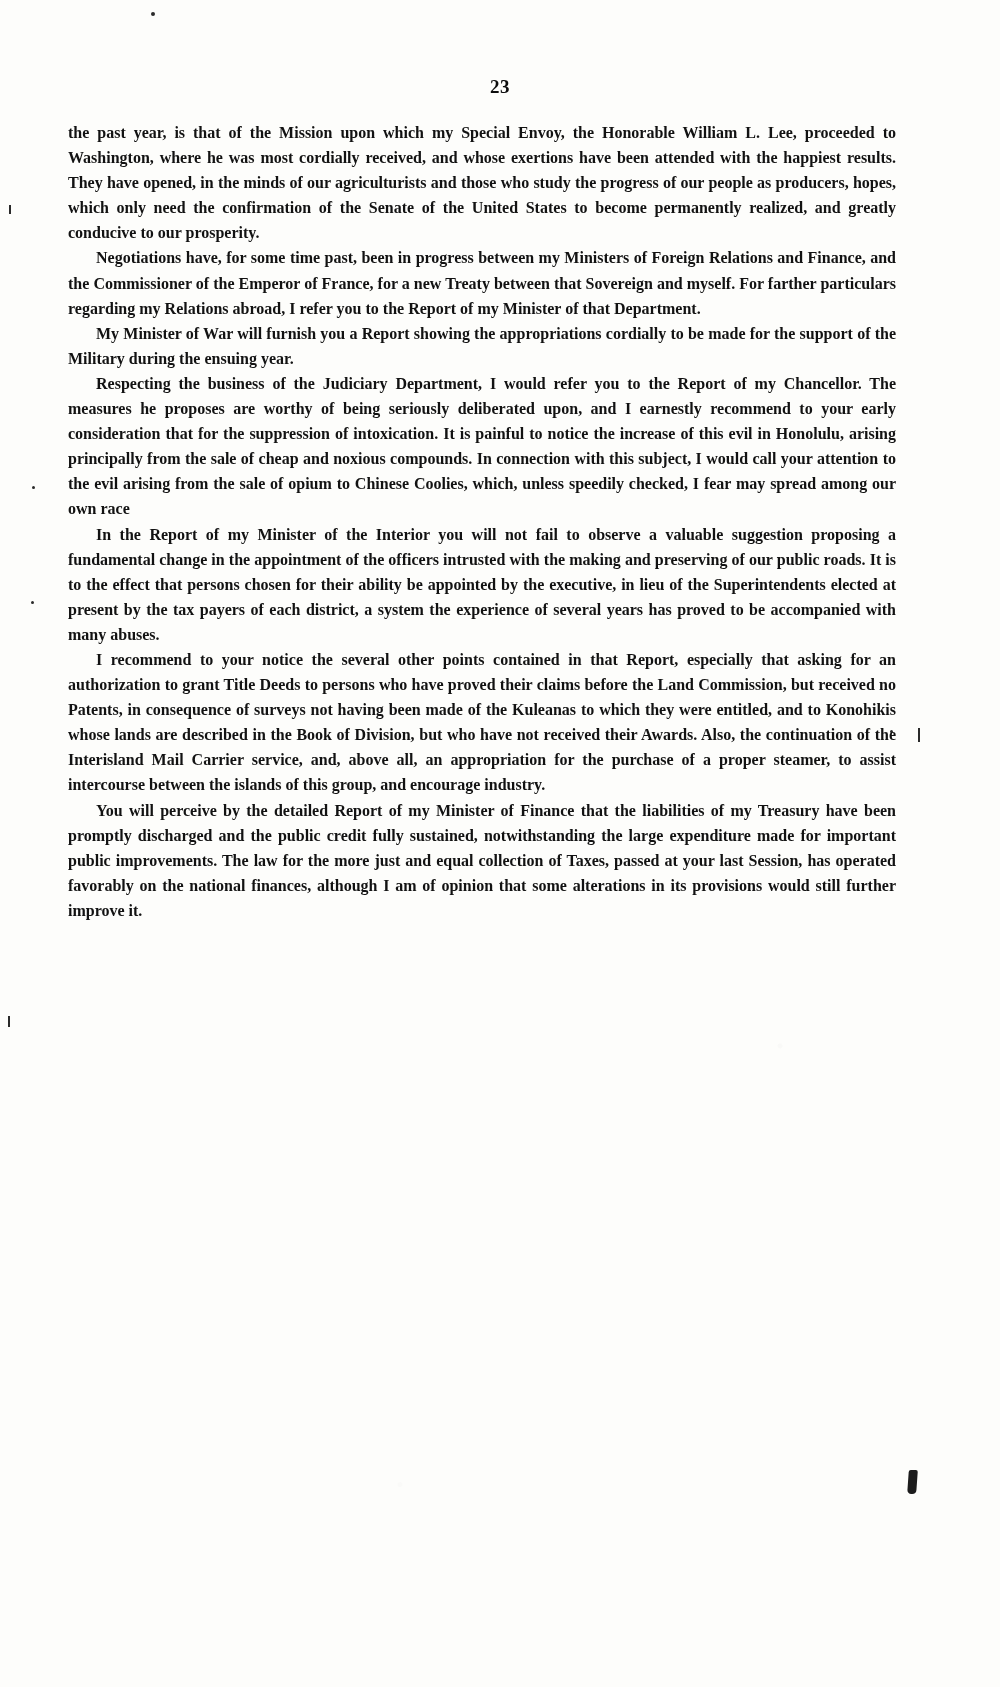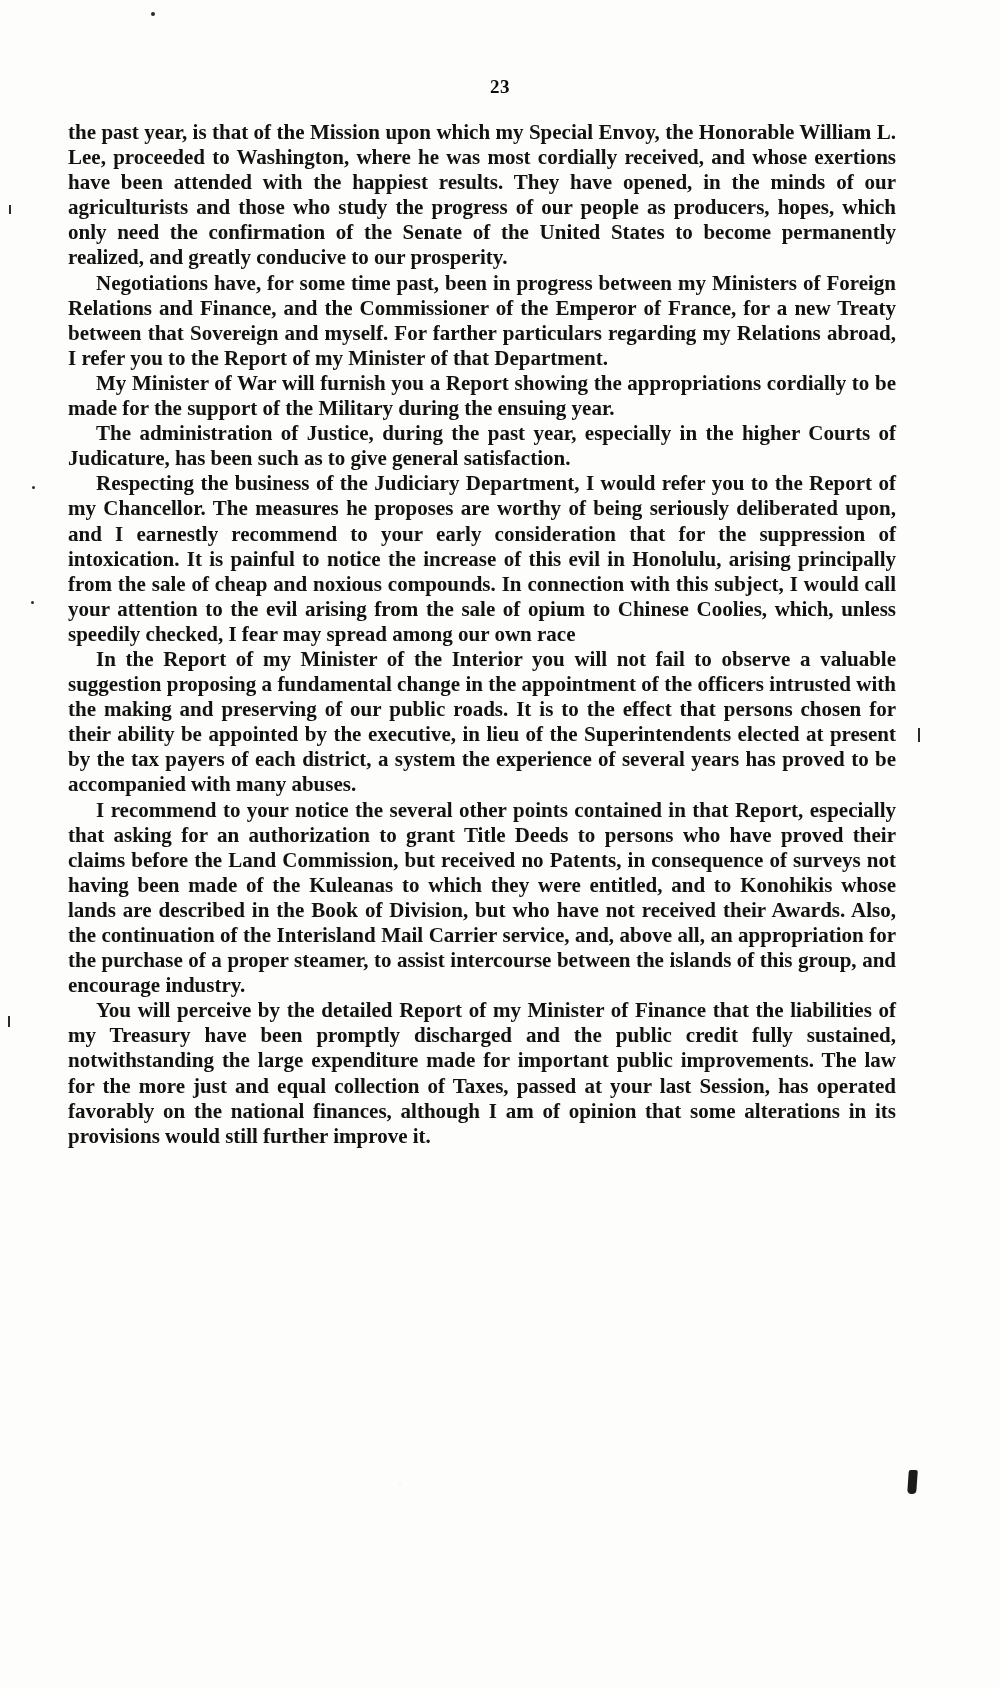--- a/index.html
+++ b/index.html
@@ -38,21 +38,21 @@
     font-weight: bold;
     font-size: 19px;
     letter-spacing: 0.5px;
     color: #0d0d0d;
   }
   .body-text {
     position: absolute;
     top: 120px;
     left: 68px;
     width: 828px;
-    font-size: 21px;
+    font-size: 16px;
     line-height: 25.1px;
     text-align: justify;
     text-justify: inter-word;
     color: #121212;
     font-weight: 600;
     -webkit-font-smoothing: none;
   }
   .body-text p {
     margin: 0;
     text-indent: 28px;
@@ -134,20 +134,19 @@
   <span class="mark dot-right-1"></span>
   <span class="mark tick-right-1"></span>
   <span class="mark blob-bottom"></span>
 
   <div class="page-number">23</div>
 
   <div class="body-text">
     <p class="first">the past year, is that of the Mission upon which my Special Envoy, the Honorable William L. Lee, proceeded to Washington, where he was most cordially received, and whose exertions have been attended with the happiest results.  They have opened, in the minds of our agriculturists and those who study the progress of our people as producers, hopes, which only need the confirmation of the Senate of the United States to become permanently realized, and greatly conducive to our prosperity.</p>
     <p>Negotiations have, for some time past, been in progress between my Ministers of Foreign Relations and Finance, and the Commissioner of the Emperor of France, for a new Treaty between that Sovereign and myself.  For farther particulars regarding my Relations abroad, I refer you to the Report of my Minister of that Department.</p>
     <p>My Minister of War will furnish you a Report showing the appropriations cordially to be made for the support of the Military during the ensuing year.</p>
-    <p>The administration of Justice, during the past year, especially in the higher Courts of Judicature, has been such as to give general satisfaction.</p>
     <p>Respecting the business of the Judiciary Department, I would refer you to the Report of my Chancellor.  The measures he proposes are worthy of being seriously deliberated upon, and I earnestly recommend to your early consideration that for the suppression of intoxication.   It is painful to notice the increase of this evil in Honolulu, arising principally from the sale of cheap and noxious compounds. In connection with this subject, I would call your attention to the evil arising from the sale of opium to Chinese Coolies, which, unless speedily checked, I fear may spread among our own race</p>
     <p>In the Report of my Minister of the Interior you will not fail to observe a valuable suggestion proposing a fundamental change in the appointment of the officers intrusted with the making and preserving of our public roads.  It is to the effect that persons chosen for their ability be appointed by the executive, in lieu of the Superintendents elected at present by the tax payers of each district, a system the experience of several years has proved to be accompanied with many abuses.</p>
     <p>I recommend to your notice the several other points contained in that Report, especially that asking for an authorization to grant Title Deeds to persons who have proved their claims before the Land Commission, but received no Patents, in consequence of surveys not having been made of the Kuleanas to which they were entitled, and to Konohikis whose lands are described in the Book of Division, but who have not received their Awards.  Also, the continuation of the Interisland Mail Carrier service, and, above all, an appropriation for the purchase of a proper steamer, to assist intercourse between the islands of this group, and encourage industry.</p>
     <p>You will perceive by the detailed Report of my Minister of Finance that the liabilities of my Treasury have been promptly discharged and the public credit fully sustained, notwithstanding the large expenditure made for important public improvements.  The law for the more just and equal collection of Taxes, passed at your last Session, has operated favorably on the national finances, although I am of opinion that some alterations in its provisions would still further improve it.</p>
   </div>
 
 </div>
 
 </body></html>

